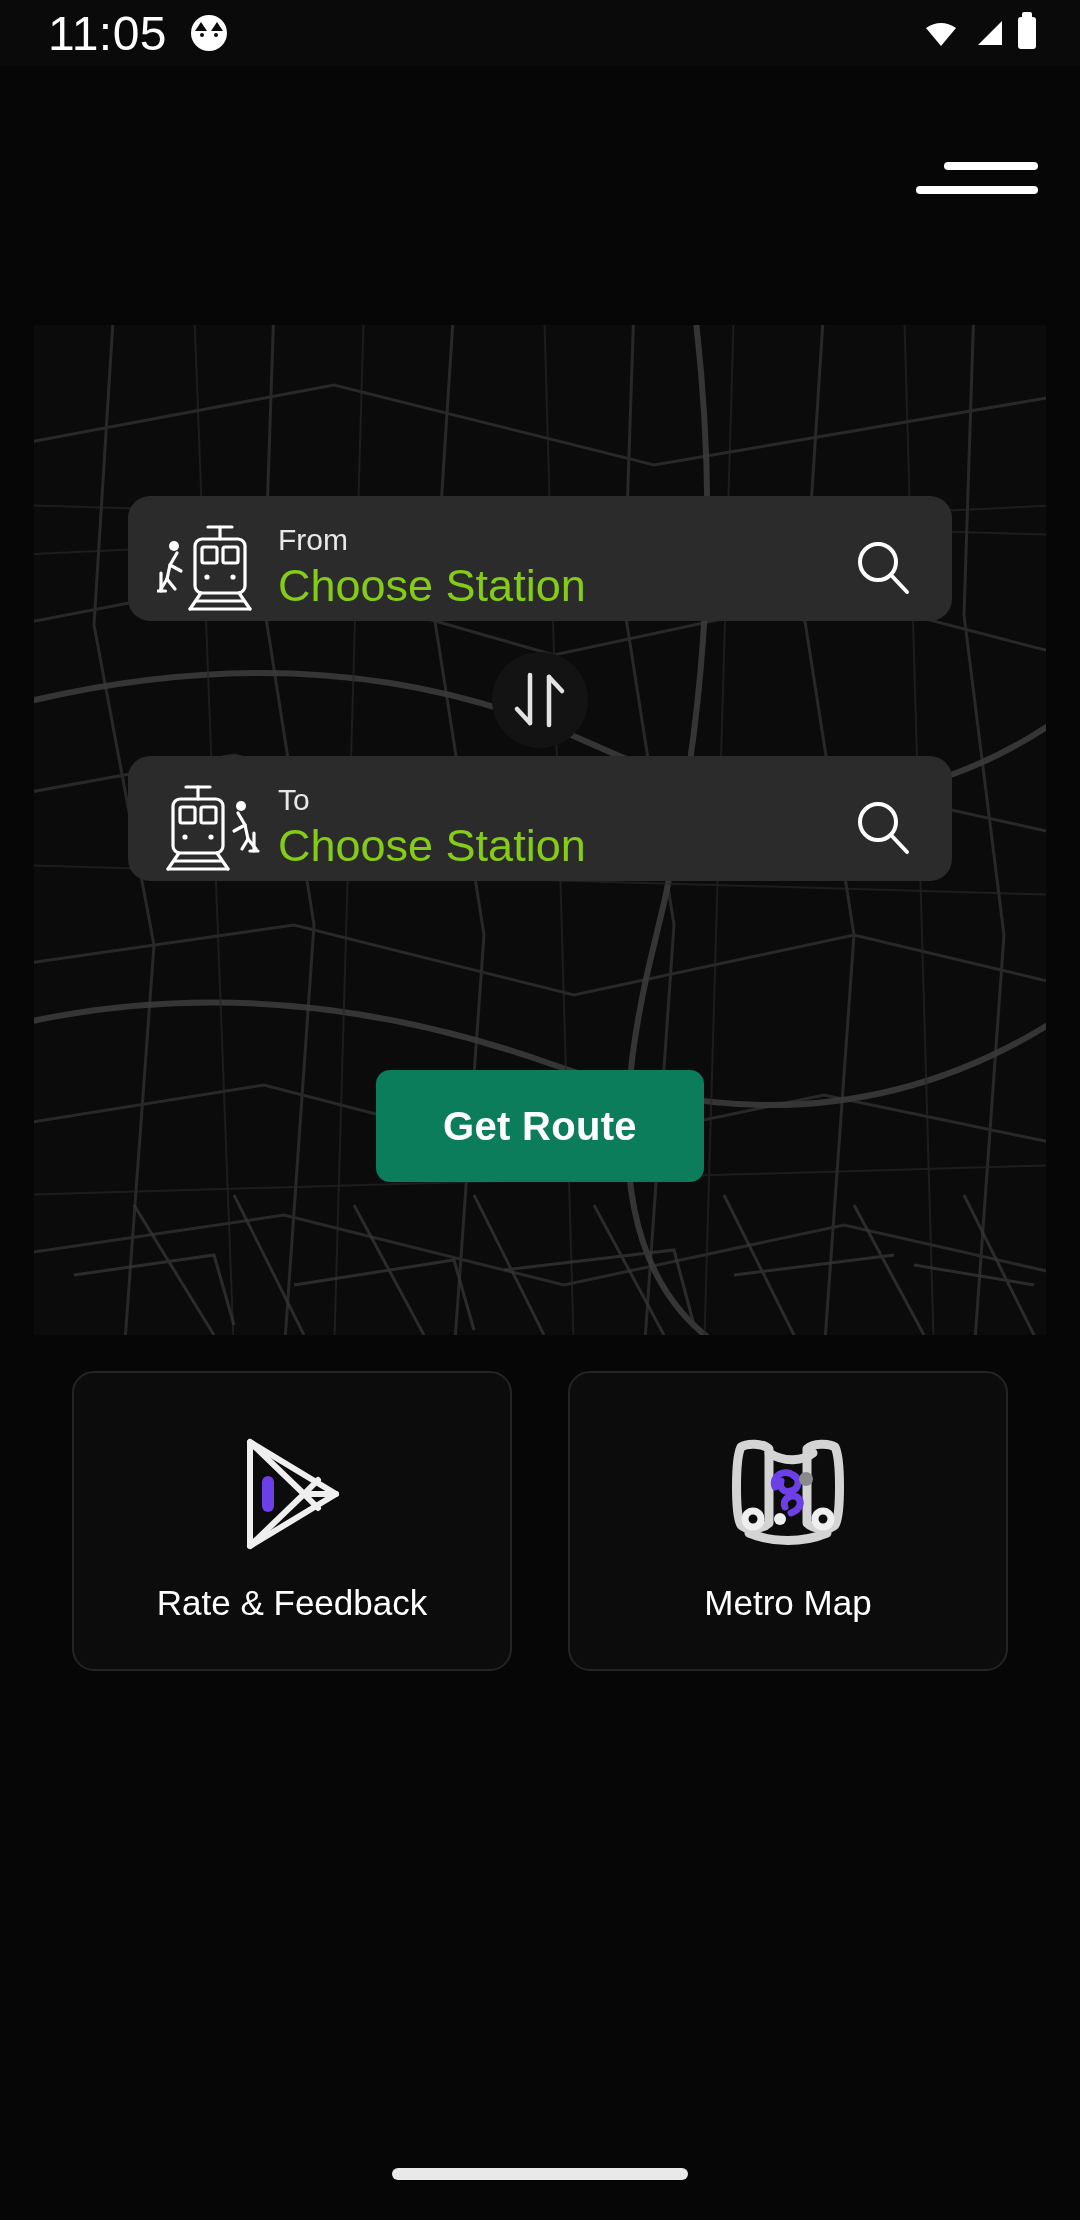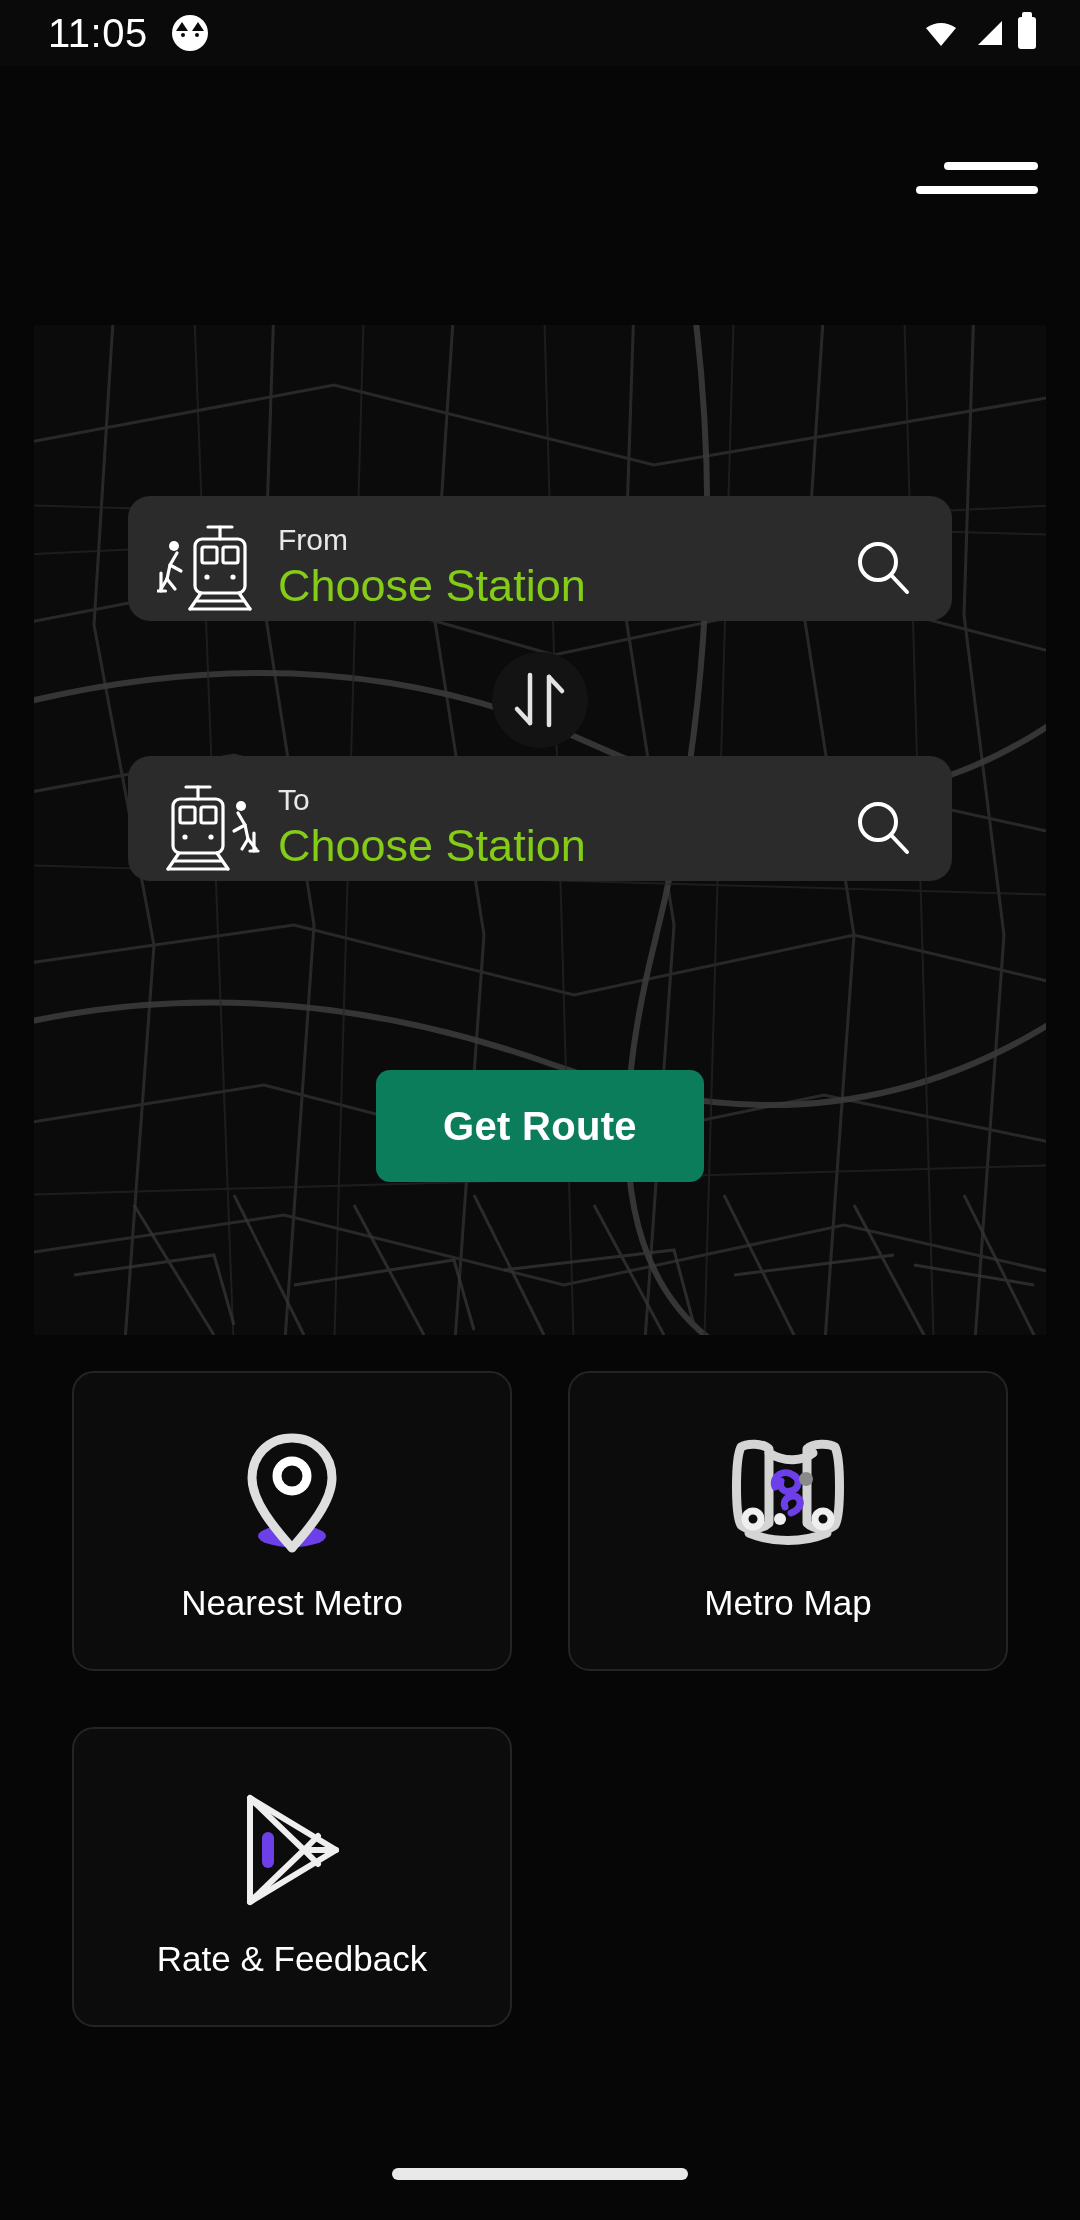--- a/index.html
+++ b/index.html
@@ -10,21 +10,21 @@
     overflow:hidden;
   }
   .phone { position:relative; width:1080px; height:2220px; background:#060606; }
 
   
   .statusbar {
     position:absolute; top:0; left:0; width:1080px; height:66px;
     display:flex; align-items:center; background:#0a0a0a;
   }
   .sb-time {
-    margin-left:48px; color:#ffffff; font-size:40px; letter-spacing:.5px;
+    margin-left:48px; color:#ffffff; font-size:48px; letter-spacing:.5px;
   }
   .sb-appicon {
     margin-left:24px; width:36px; height:36px; border-radius:50%;
     background:#ffffff; position:relative; overflow:hidden;
   }
   .sb-appicon::before, .sb-appicon::after{
     content:""; position:absolute; top:7px; width:0; height:0;
     border-left:6px solid transparent; border-right:6px solid transparent;
     border-bottom:9px solid #0a0a0a;
   }
@@ -287,62 +287,52 @@
       </svg>
     </div>
   </div>
 
   <div class="get-route">
     <span>Get Route</span>
   </div>
 
   <div class="tiles">
 
+
+
     <div class="tile">
       <div class="tile-icon">
-        <svg width="128" height="140" viewBox="0 0 128 140">
-          <ellipse cx="64" cy="112" rx="34" ry="11" fill="#6c3fe8"></ellipse>
-          <path d="M64 14 C40 14 24 32 24 54 C24 80 52 110 64 124 C76 110 104 80 104 54 C104 32 88 14 64 14 Z" fill="#0c0c0c" stroke="#dedede" stroke-width="9" stroke-linejoin="round"></path>
-          <circle cx="64" cy="52" r="15" fill="none" stroke="#ffffff" stroke-width="9"></circle>
+        <svg width="132" height="132" viewBox="0 0 132 132" fill="none" stroke="#efefef" stroke-width="6" stroke-linejoin="round" stroke-linecap="round">
+          <rect x="36" y="48" width="12" height="36" rx="6" fill="#6c3fe8" stroke="none"></rect>
+          <path d="M24 14 L24 118 L110 66 Z"></path>
+          <path d="M24 14 L78 66 L24 118"></path>
+          <path d="M78 66 L110 66"></path>
+          <path d="M92 52 L78 66 L92 80"></path>
         </svg>
       </div>
-      <div class="tile-label">Nearest Metro</div>
-    </div>
-
+      <div class="tile-label">Rate &amp; Feedback</div>
+    </div>
 
     <div class="tile">
       <div class="tile-icon">
         <svg width="138" height="126" viewBox="0 0 138 126" fill="none" stroke-linecap="round" stroke-linejoin="round">
           <path d="M22 16 C28 12 44 12 50 18 L50 92 C44 98 28 100 22 94 C16 84 16 28 22 16 Z" stroke="#d4d4d4" stroke-width="9"></path>
           <path d="M116 16 C110 12 94 12 88 18 L88 92 C94 98 110 100 116 94 C122 84 122 28 116 16 Z" stroke="#d4d4d4" stroke-width="9"></path>
           <path d="M50 22 C66 32 84 30 94 22" stroke="#d4d4d4" stroke-width="9"></path>
           <path d="M30 102 C54 112 84 112 108 102" stroke="#d4d4d4" stroke-width="9"></path>
           <circle cx="34" cy="88" r="8" stroke="#efefef" stroke-width="7"></circle>
           <circle cx="104" cy="88" r="8" stroke="#efefef" stroke-width="7"></circle>
           <path d="M56 56 C52 44 66 38 74 44 C82 48 80 58 72 60 C64 62 60 56 62 50" stroke="#6c3fe8" stroke-width="7"></path>
           <path d="M66 76 C62 66 76 62 80 68 C84 74 78 80 72 82" stroke="#6c3fe8" stroke-width="7"></path>
           <circle cx="87" cy="48" r="7" fill="#8a8a8a"></circle>
           <circle cx="61" cy="88" r="6" fill="#efefef"></circle>
         </svg>
       </div>
       <div class="tile-label">Metro Map</div>
     </div>
 
-    <div class="tile">
-      <div class="tile-icon">
-        <svg width="132" height="132" viewBox="0 0 132 132" fill="none" stroke="#efefef" stroke-width="6" stroke-linejoin="round" stroke-linecap="round">
-          <rect x="36" y="48" width="12" height="36" rx="6" fill="#6c3fe8" stroke="none"></rect>
-          <path d="M24 14 L24 118 L110 66 Z"></path>
-          <path d="M24 14 L78 66 L24 118"></path>
-          <path d="M78 66 L110 66"></path>
-          <path d="M92 52 L78 66 L92 80"></path>
-        </svg>
-      </div>
-      <div class="tile-label">Rate &amp; Feedback</div>
-    </div>
-
   </div>
 
   <div class="navbar">
     <div class="nav-pill"></div>
   </div>
 
 </div>
 
 </body></html>

